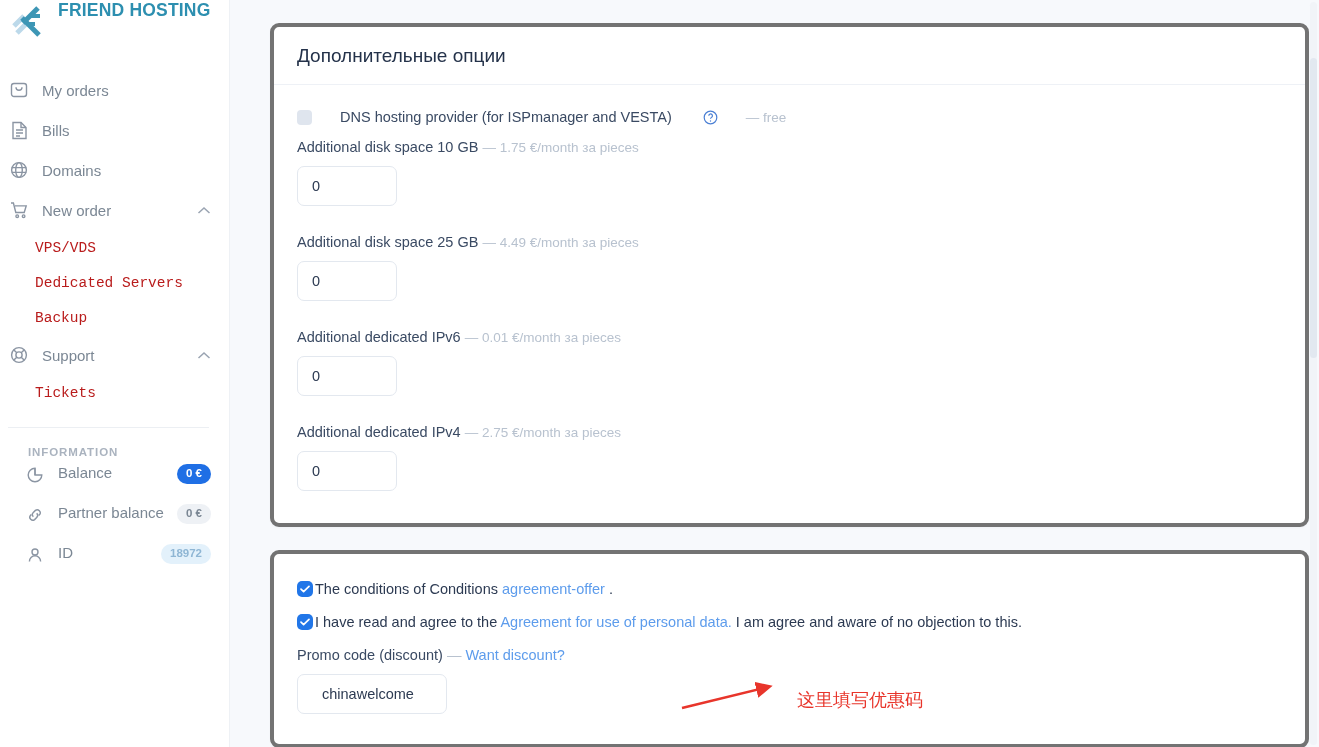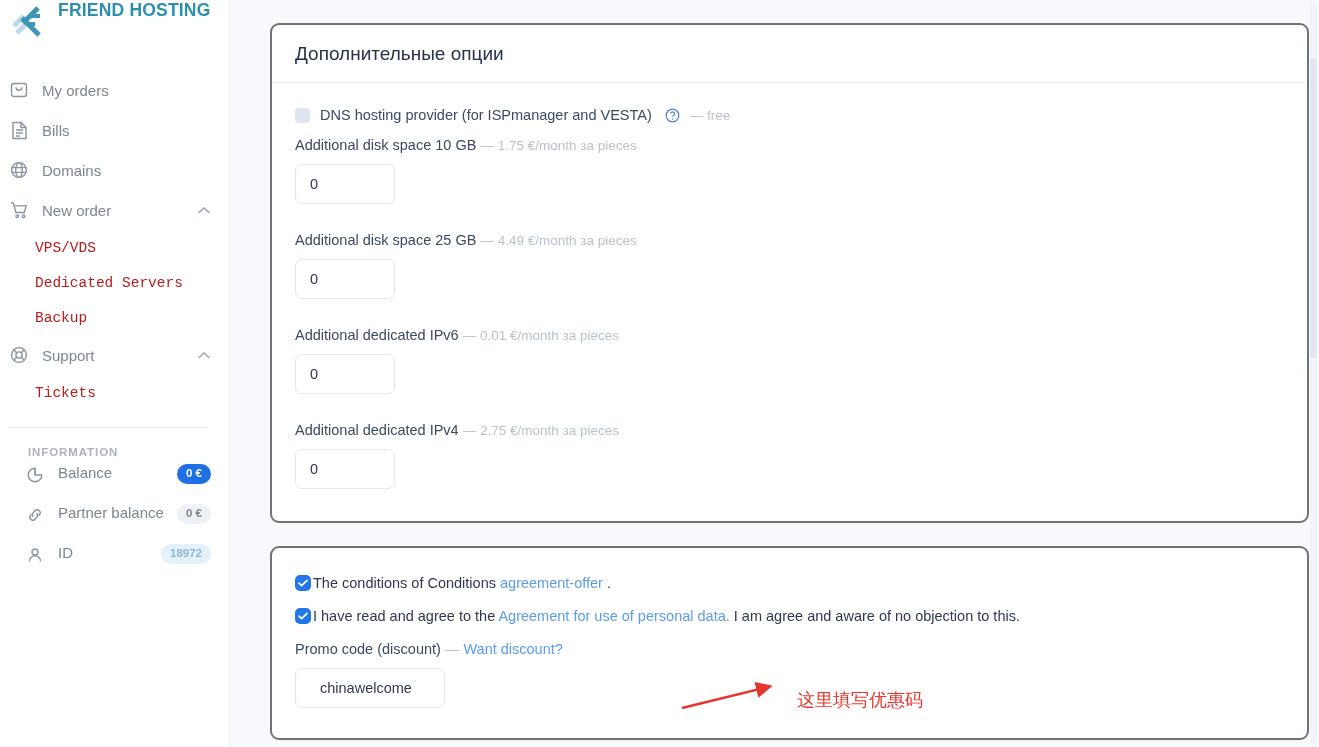--- a/index.html
+++ b/index.html
@@ -72,36 +72,36 @@
   
   #main {
     flex: 1 1 auto; height: 747px;
     background: #f7f9fc;
     position: relative;
     padding: 23px 10px 0 40px;
     overflow: hidden;
   }
   .card {
     background: #ffffff;
-    border: 2px solid #737373;
+    border: 4px solid #737373;
     border-radius: 9px;
     box-shadow: 0 1px 2px rgba(16,32,64,.03);
   }
   .card-head {
     padding: 18px 23px 17px 23px;
     border-bottom: 1px solid #eef1f6;
   }
   .card-title {
     font-size: 19px; color: #24324a; font-weight: normal;
     margin: 0;
   }
   .card-body { padding: 22px 23px 26px 23px; }
 
   .opt-row { margin-bottom: 6px; }
-  .opt-check-row { display: flex; align-items: center; gap: 10px; padding: 2px 0 14px 0; }
+  .opt-check-row { display: flex; align-items: center; gap: 28px; padding: 2px 0 14px 0; }
   .cb-empty {
     width: 15px; height: 15px; flex:0 0 15px;
     border-radius: 4px; background: #dfe5ee;
   }
   .opt-label { font-size: 14.5px; color: #3a4a63; }
   .opt-price { font-size: 13.5px; color: #b8c2cf; }
   .help-ic { display:inline-flex; vertical-align:-3px; margin-left:3px; color:#4a7fd4; }
   .opt-title-line { font-size: 14.5px; color: #3a4a63; margin-bottom: 11px; }
   .num-input {
     width: 100px; height: 40px;

